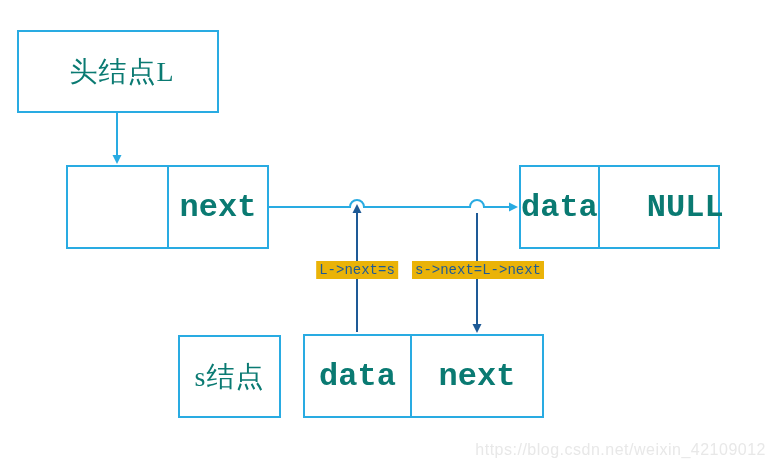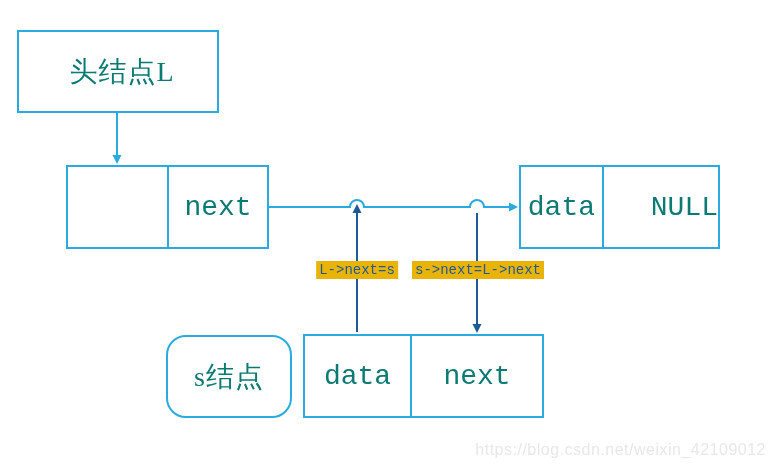--- a/index.html
+++ b/index.html
@@ -30,22 +30,23 @@
   .cell{
     height:100%;
     display:flex;
     align-items:center;
     justify-content:center;
     box-sizing:border-box;
   }
   .cell + .cell{border-left:2px solid var(--box-border);}
   .latin{
     font-family:"Liberation Mono","DejaVu Sans Mono",monospace;
-    font-size:28px;
+    font-size:32px;
     color:var(--box-text);
+    font-weight:bold;
   }
   .cjk{
     font-family:"Liberation Serif","DejaVu Serif",serif;
     font-size:28px;
     color:var(--box-text);
     letter-spacing:1px;
   }
   #connector-layer{
     position:absolute;left:0;top:0;
     width:774px;height:470px;
@@ -98,21 +99,21 @@
 
   <div class="box cells" style="left:519px;top:165px;width:201px;height:84px;">
     <div class="cell" style="width:98px;">
       <span class="latin">data</span>
     </div>
     <div class="cell" style="flex:1;padding-left:47px;">
       <span class="latin">NULL</span>
     </div>
   </div>
 
-  <div class="box" style="left:166px;top:335px;width:126px;height:83px;border-radius:20px;">
+  <div class="box" style="left:178px;top:335px;width:103px;height:83px;">
     <span class="cjk">s结点</span>
   </div>
 
   <div class="box cells" style="left:303px;top:334px;width:241px;height:84px;">
     <div class="cell" style="width:105px;">
       <span class="latin">data</span>
     </div>
     <div class="cell" style="flex:1;">
       <span class="latin">next</span>
     </div>

